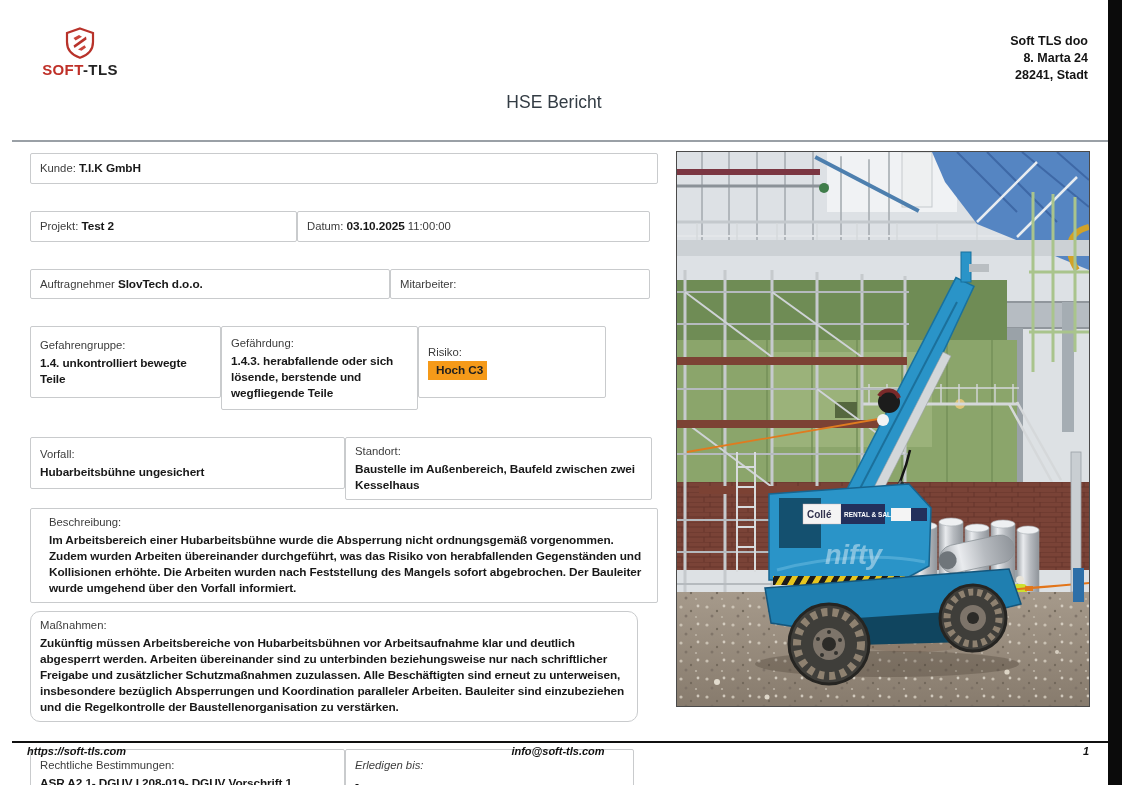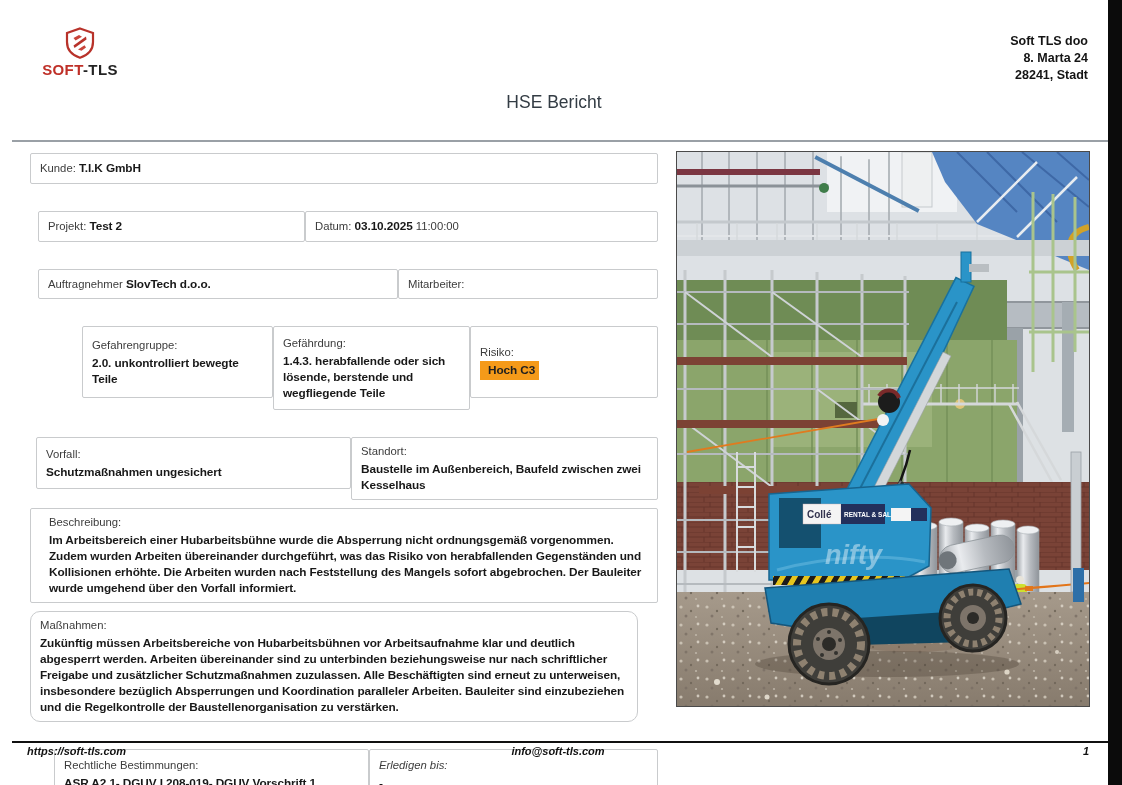--- a/index.html
+++ b/index.html
@@ -11,21 +11,21 @@
   
   .logo{position:absolute;left:38px;top:27px;width:84px;text-align:center;}
   .logo svg{display:block;margin:0 auto;}
   .brand{font-size:15px;font-weight:bold;letter-spacing:.4px;color:#232323;margin-top:2px;white-space:nowrap;}
   .brand .p1{color:#bf3028;}
   .addr{position:absolute;top:33px;right:34px;text-align:right;font-size:12.5px;font-weight:bold;color:#141414;line-height:1.34;}
   .title{position:absolute;top:92px;left:0;width:1108px;text-align:center;font-size:17.5px;color:#333c44;}
   .hdiv{position:absolute;top:140px;left:12px;width:1096px;border-top:2px solid #9aa0a6;height:0;}
   
   .form{position:absolute;left:30px;top:153px;width:628px;}
-  .row{display:flex;justify-content:flex-end;align-items:flex-start;margin-top:27px;}
+  .row{display:flex;justify-content:flex-start;align-items:flex-start;margin-top:27px;}
   .box{border:1px solid #c9cbcd;border-radius:2px;background:#fff;box-sizing:border-box;
        padding:6px 9px;font-size:11.3px;color:#3c3c3c;line-height:1.4;}
   .lbl{font-size:11.3px;color:#3c3c3c;}
   .val{font-weight:bold;color:#181818;font-size:11.8px;letter-spacing:-0.1px;}
   .stacked .lbl{display:block;margin-bottom:1px;}
   .stacked .val{display:block;line-height:1.36;}
   .center-v{display:flex;flex-direction:column;justify-content:center;}
   .hl{display:inline-block;background:#f59a19;color:#1f1f1f;padding:1px 4px 2px 8px;align-self:flex-start;}
   .mb8{margin-bottom:8px;}.mb6{margin-bottom:6px;}.mb5{margin-bottom:5px;}
   .w-full{width:628px;min-height:30px;}
@@ -101,36 +101,36 @@
     </div>
     <div class="box b-mitarb">
       <span class="lbl">Mitarbeiter:</span>
       <span class="val"></span>
     </div>
   </div>
 
   <div class="row mb5">
     <div class="box stacked center-v b-gefahrengruppe">
       <span class="lbl">Gefahrengruppe:</span>
-      <span class="val">2.0. unkontrolliert bewegte Teile</span>
+      <span class="val">1.4. unkontrolliert bewegte Teile</span>
     </div>
     <div class="box stacked center-v b-gefaehrdung">
       <span class="lbl">Gefährdung:</span>
       <span class="val">1.4.3. herabfallende oder sich lösende, berstende und wegfliegende Teile</span>
     </div>
     <div class="box stacked center-v b-risiko">
       <span class="lbl">Risiko:</span>
       <span class="val hl">Hoch C3</span>
     </div>
   </div>
 
   <div class="row mb8">
     <div class="box stacked center-v b-vorfall">
       <span class="lbl">Vorfall:</span>
-      <span class="val">Schutzmaßnahmen ungesichert</span>
+      <span class="val">Hubarbeitsbühne ungesichert</span>
     </div>
     <div class="box stacked center-v b-standort">
       <span class="lbl">Standort:</span>
       <span class="val">Baustelle im Außenbereich, Baufeld zwischen zwei Kesselhaus</span>
     </div>
   </div>
 
   <div class="box stacked b-besch mb8">
     <span class="lbl">Beschreibung:</span>
     <span class="val">Im Arbeitsbereich einer Hubarbeitsbühne wurde die Absperrung nicht ordnungsgemäß vorgenommen. Zudem wurden Arbeiten übereinander durchgeführt, was das Risiko von herabfallenden Gegenständen und Kollisionen erhöhte. Die Arbeiten wurden nach Feststellung des Mangels sofort abgebrochen. Der Bauleiter wurde umgehend über den Vorfall informiert.</span>

